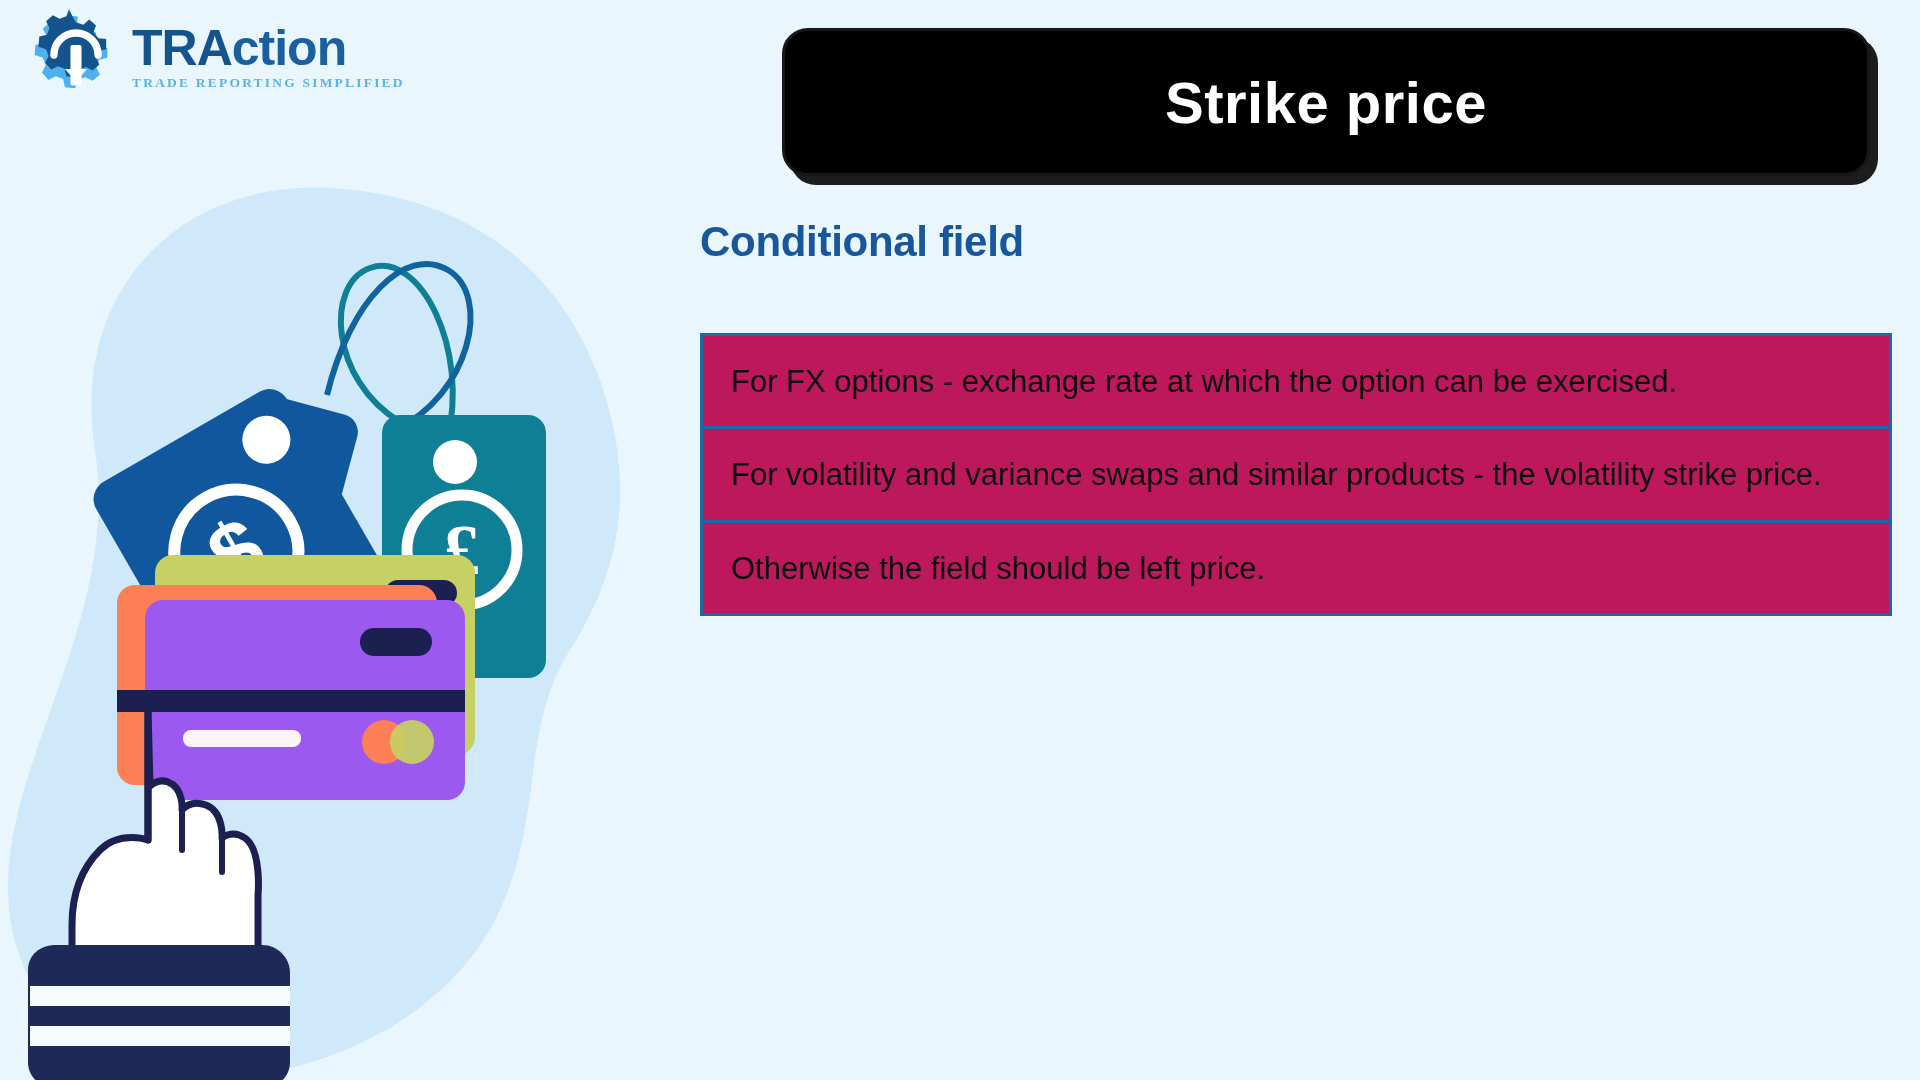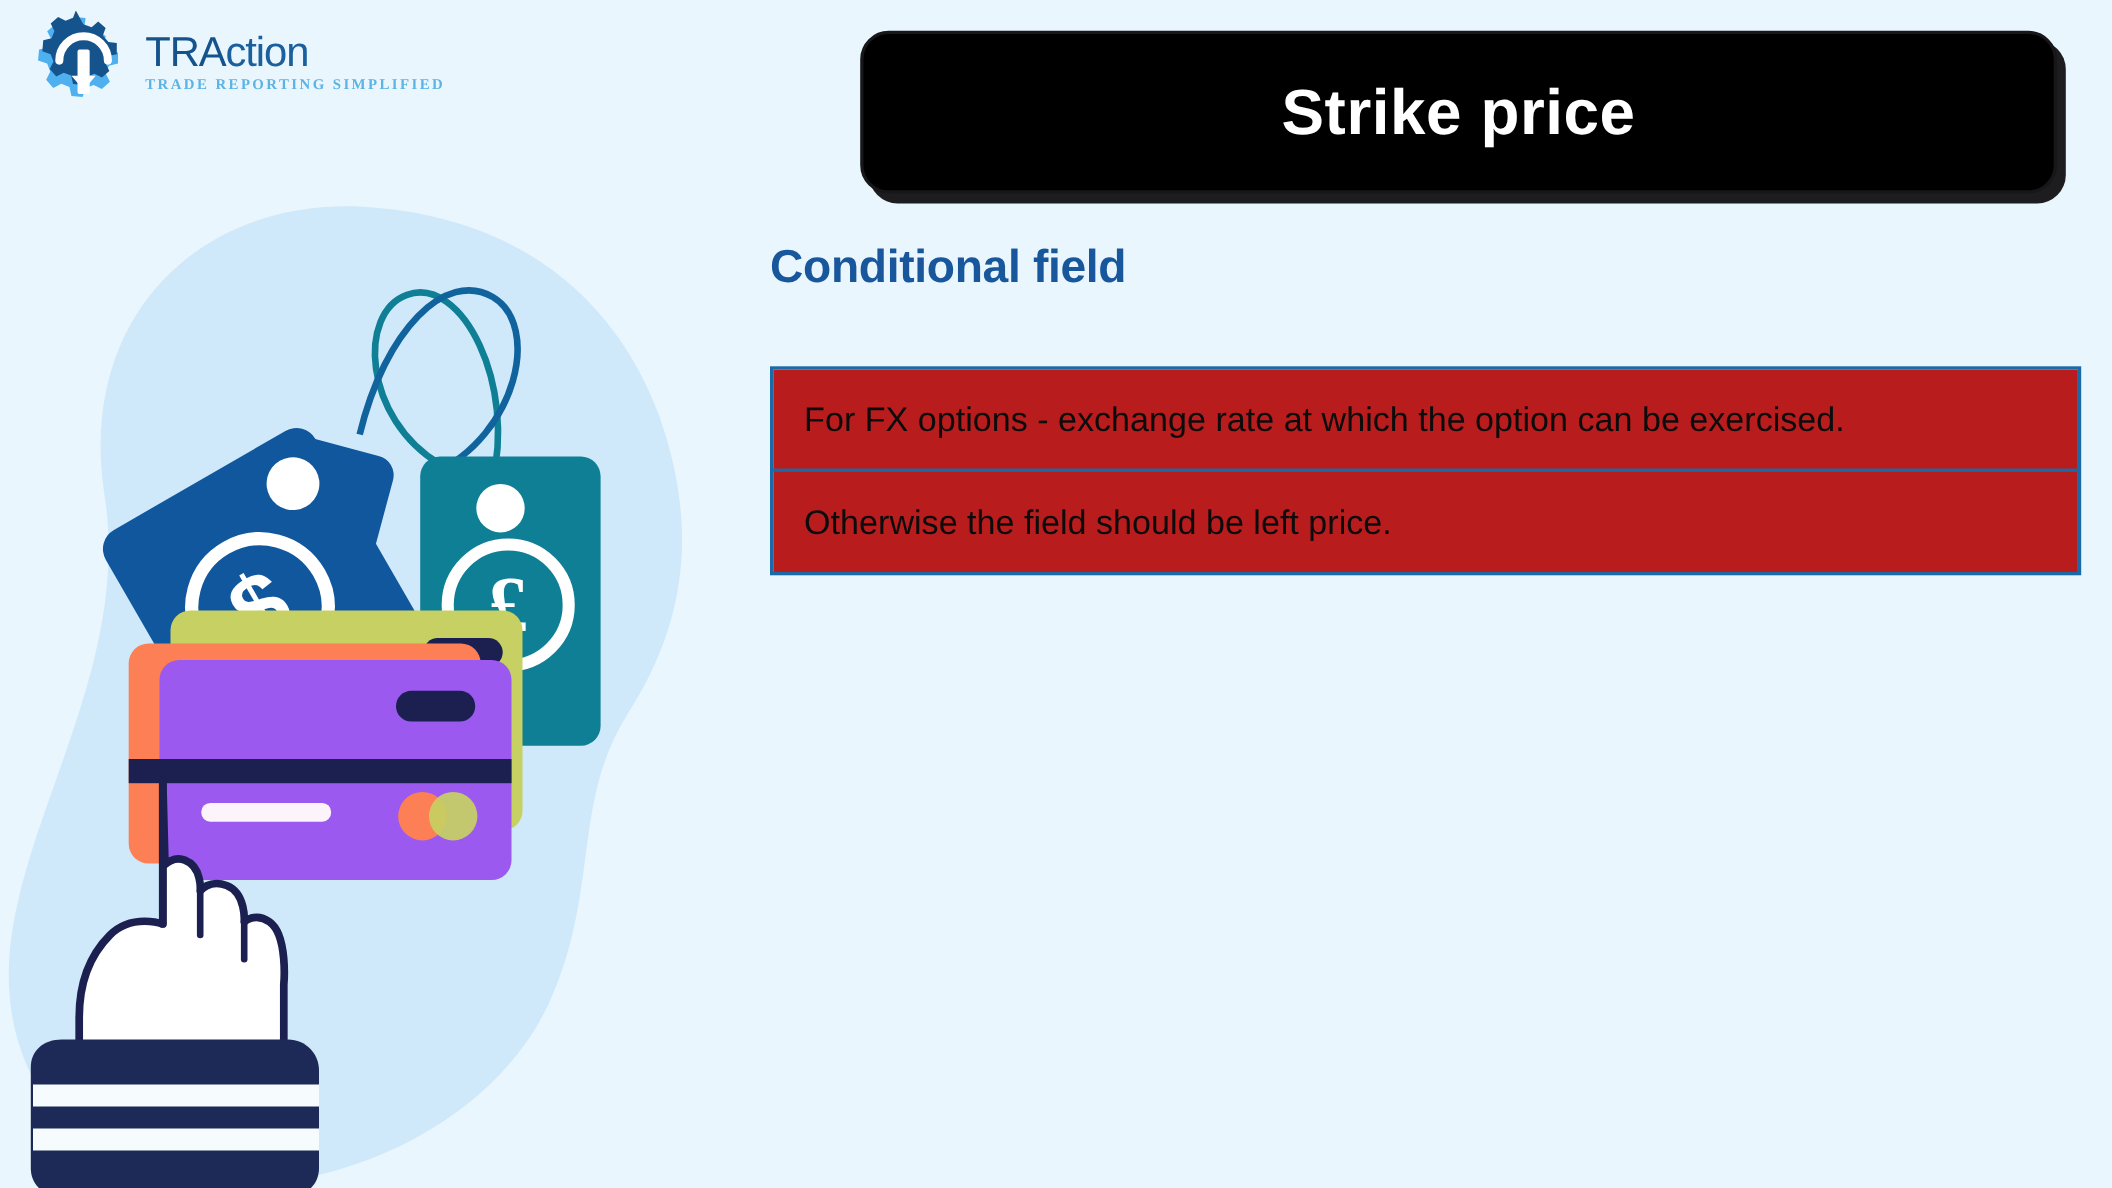--- a/index.html
+++ b/index.html
@@ -14,21 +14,21 @@
   }
 
   
   .logo-block{
     position:absolute; left:30px; top:10px;
     display:flex; align-items:center; gap:10px;
   }
   .logo-mark{ width:92px; height:92px; flex:none; }
   .logo-text{ display:flex; flex-direction:column; justify-content:center; line-height:1; }
   .logo-word{
-    font-size:38px; font-weight:400; color:#1a5f9e;
+    font-size:50px; font-weight:700; color:#1a5f9e;
     letter-spacing:-1px; line-height:1;
   }
   .logo-word .lw-dark{ color:#15538d; }
   .logo-tag{
     font-size:13.5px; font-weight:700; color:#5cb3e4;
     letter-spacing:2.2px; margin-top:3px; text-align:center;font-family:Liberation Serif, serif;
   }
 
   
   .banner-wrap{
@@ -64,21 +64,21 @@
   
   .table{
     position:absolute; left:700px; top:333px;
     width:1192px;
     border:3px solid #1a6aa8;
     background:#ecf9fb;
   }
   .trow{
     border-bottom:3px solid #1a6aa8;
     padding:26px 20px 24px 28px;
-    background:#b91c1c;
+    background:#be185d;
   }
   .trow:last-child{ border-bottom:none; }
   .trow p{
     font-size:31px; line-height:1.30;
     color:#0c0c0c; text-align:justify;
     font-weight:400;
     text-justify:inter-word;
   }
   .trow.narrow p{ text-align:left; }
 
@@ -125,20 +125,23 @@
       <span class="banner-title">Strike price</span>
     </div>
   </div>
 
   <div class="subtitle">Conditional field</div>
 
   <div class="table">
     <div class="trow">
       <p>For FX options - exchange rate at which the option can be exercised.</p>
     </div>
+    <div class="trow">
+      <p>For volatility and variance swaps and similar products - the volatility strike price.</p>
+    </div>
     <div class="trow narrow">
       <p>Otherwise the field should be left price.</p>
     </div>
   </div>
 
   <div class="illus">
     <svg viewBox="0 0 700 930" width="700" height="930">
 
       <path d="M95 300 C70 140 180 30 330 38 C470 46 560 120 600 230 C640 345 615 430 570 500 C520 580 545 660 500 760 C455 860 330 930 200 928 C80 926 5 840 8 730 C12 600 120 460 95 300 Z" fill="#cfe9fb"></path>
 

